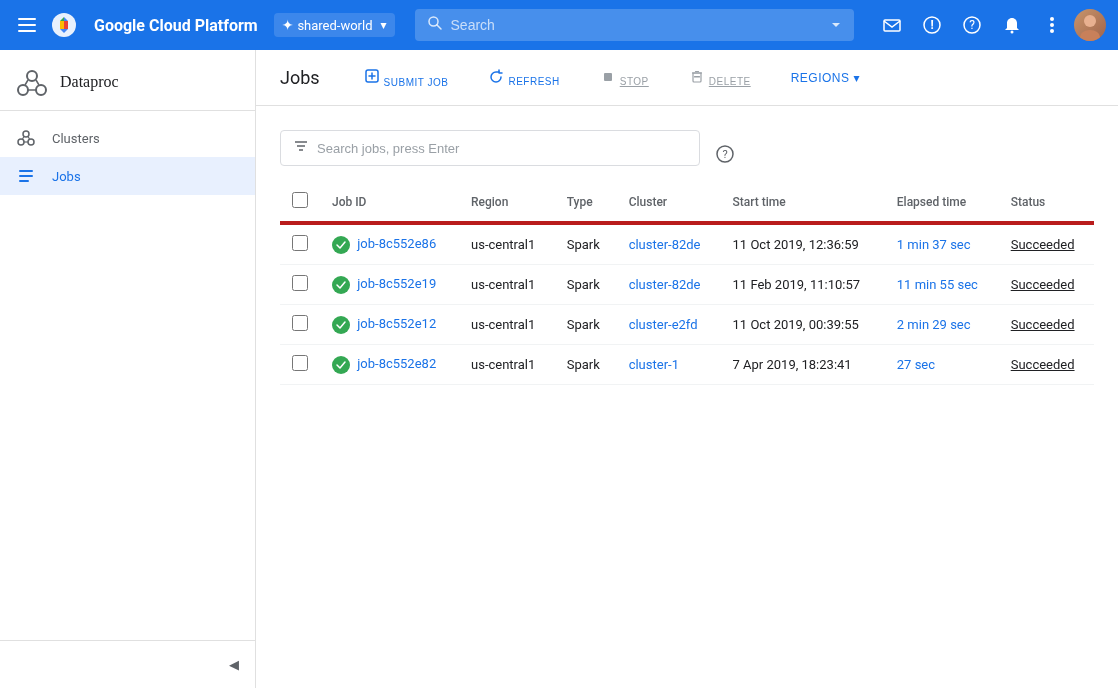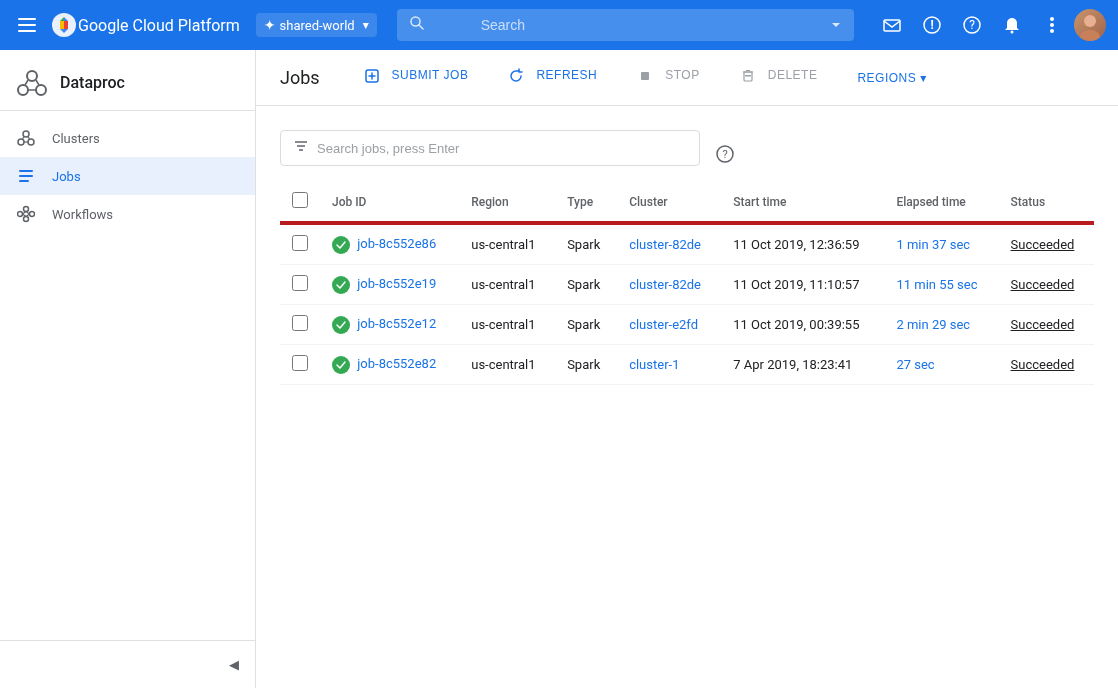--- a/index.html
+++ b/index.html
@@ -21,24 +21,24 @@
       color: white;
       font-size: 20px;
       cursor: pointer;
       padding: 6px;
       border-radius: 50%;
       display: flex; align-items: center; justify-content: center;
     }
     .nav-logo {
       display: flex;
       align-items: center;
-      gap: 0;
+      gap: 16px;
       color: white;
       font-size: 16px;
-      font-weight: 400;
+      font-weight: 700;
       white-space: nowrap;
       margin-right: 8px;
     }
     .nav-logo .logo-icon {
       width: 28px;
       height: 28px;
     }
     .nav-project {
       display: flex;
       align-items: center;
@@ -62,21 +62,20 @@
       gap: 8px;
     }
     .nav-search input {
       background: transparent;
       border: none;
       outline: none;
       color: white;
       font-size: 14px;
       flex: 1;
       width: 100%;
-      margin-left: 48px;
     }
     .nav-search input::placeholder { color: rgba(255,255,255,0.7); }
     .nav-search-icon { color: rgba(255,255,255,0.8); font-size: 16px; }
     .nav-search-arrow { color: rgba(255,255,255,0.8); font-size: 16px; margin-left: auto; cursor: pointer; }
     .nav-actions {
       display: flex;
       align-items: center;
       gap: 4px;
       margin-left: auto;
     }
@@ -117,20 +116,21 @@
       display: flex;
       flex-direction: column;
       z-index: 50;
     }
     .sidebar-header {
       display: flex;
       align-items: center;
       gap: 12px;
       padding: 16px 16px 12px 16px;
       border-bottom: 1px solid #e0e0e0;
+      font-family: Liberation Serif, serif;
     }
     .sidebar-logo {
       width: 32px;
       height: 32px;
       display: flex; align-items: center; justify-content: center;
     }
     .sidebar-title {
       font-size: 16px;
       color: #202124;
       font-weight: 500;
@@ -195,36 +195,37 @@
       gap: 16px;
     }
     .page-title {
       font-size: 18px;
       font-weight: 400;
       color: #202124;
       margin-right: 16px;
     }
     .toolbar-btn {
       display: flex;
-      align-items: flex-start;
-      gap: 12px;
+      align-items: flex-end;
+      gap: 4px;
       padding: 6px 12px;
       border: none;
       background: transparent;
       cursor: pointer;
-      font-size: 12px;
+      font-size: 10px;
       font-weight: 500;
       letter-spacing: 0.5px;
       border-radius: 4px;
       color: #1a73e8;
       text-transform: uppercase;
     }
     .toolbar-btn.disabled {
       color: #9aa0a6;
       cursor: default;
+      text-decoration: underline;
     }
     .regions-btn {
       display: flex;
       align-items: flex-end;
       gap: 4px;
       padding: 6px 12px;
       border: none;
       background: transparent;
       cursor: pointer;
       font-size: 12px;
@@ -450,35 +451,20 @@
       <span class="sidebar-item-icon">
         <svg width="18" height="18" viewBox="0 0 18 18" fill="none">
           <rect x="2" y="3" width="14" height="2" rx="1" fill="#1a73e8"></rect>
           <rect x="2" y="8" width="14" height="2" rx="1" fill="#1a73e8"></rect>
           <rect x="2" y="13" width="10" height="2" rx="1" fill="#1a73e8"></rect>
         </svg>
       </span>
       <span>Jobs</span>
     </div>
 
-    <div class="sidebar-item">
-      <span class="sidebar-item-icon">
-        <svg width="18" height="18" viewBox="0 0 18 18" fill="none">
-          <circle cx="3" cy="9" r="2.5" stroke="#5f6368" stroke-width="1.5" fill="none"></circle>
-          <circle cx="9" cy="4" r="2.5" stroke="#5f6368" stroke-width="1.5" fill="none"></circle>
-          <circle cx="15" cy="9" r="2.5" stroke="#5f6368" stroke-width="1.5" fill="none"></circle>
-          <circle cx="9" cy="14" r="2.5" stroke="#5f6368" stroke-width="1.5" fill="none"></circle>
-          <line x1="5.5" y1="9" x2="9" y2="6.5" stroke="#5f6368" stroke-width="1.2"></line>
-          <line x1="9" y1="6.5" x2="12.5" y2="9" stroke="#5f6368" stroke-width="1.2"></line>
-          <line x1="12.5" y1="9" x2="9" y2="11.5" stroke="#5f6368" stroke-width="1.2"></line>
-          <line x1="9" y1="11.5" x2="5.5" y2="9" stroke="#5f6368" stroke-width="1.2"></line>
-        </svg>
-      </span>
-      <span>Workflows</span>
-    </div>
   </nav>
 
   <div class="sidebar-bottom">
     <div class="sidebar-collapse">
       <span>◀</span>
     </div>
   </div>
 </aside>
 
 <main class="main">
@@ -620,21 +606,21 @@
           <path d="M2 6 L5 9 L10 3" stroke="white" stroke-width="1.5" stroke-linecap="round" stroke-linejoin="round" fill="none"></path>
         </svg>
       </span>
       <a class="job-id-link">job-8c552e19</a>
     </td>
     <td>us-central1</td>
     <td>Spark</td>
     <td>
       <a class="cluster-link">cluster-82de</a>
     </td>
-    <td>11 Oct 2019, 11:10:57</td>
+    <td>11 Feb 2019, 11:10:57</td>
     <td>
       <a class="elapsed-link">11 min 55 sec</a>
     </td>
     <td class="status-succeeded">Succeeded</td>
   </tr>
             <tr>
     <td>
       <input type="checkbox" class="row-check" style="">
     </td>
     <td>

